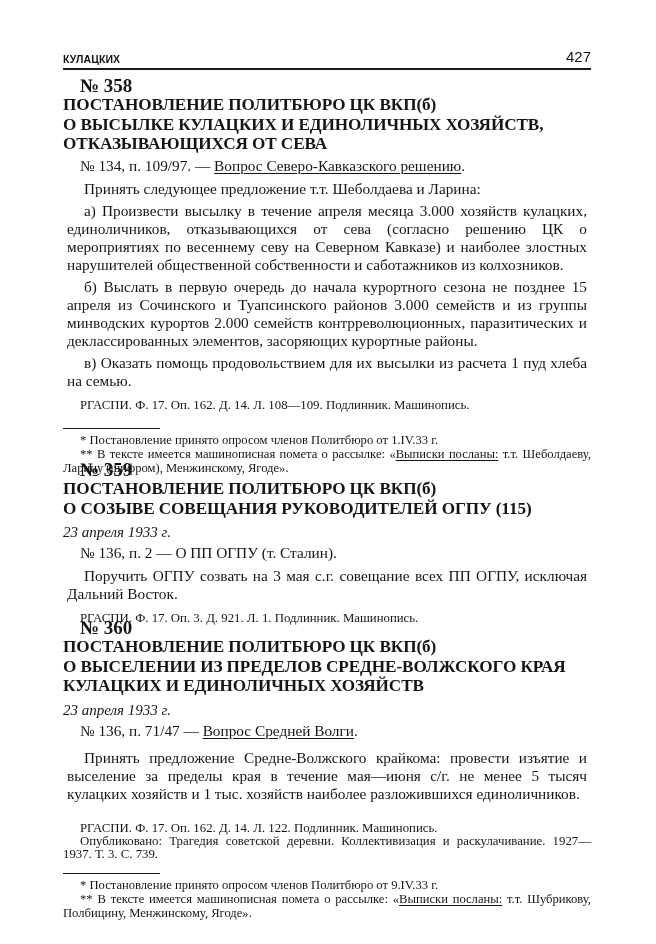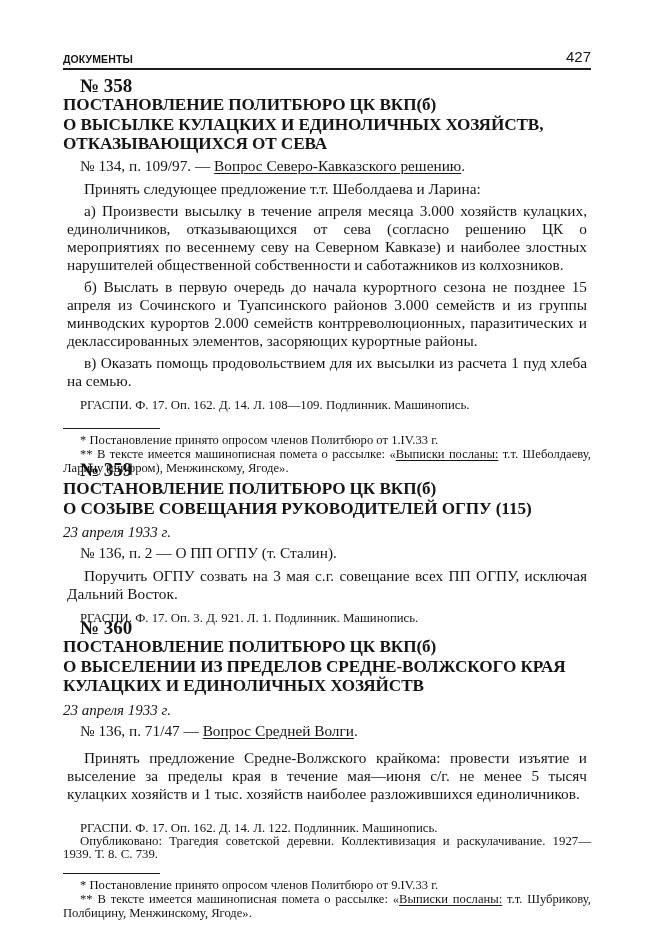--- a/index.html
+++ b/index.html
@@ -30,21 +30,21 @@
   .fn-rule { width: 97px; border-top: 1.5px solid #1a1a1a; margin-top: 16px; }
   .footnotes { margin-top: 4px; }
   .footnotes .fn { font-size: 12.6px; line-height: 14px; text-align: justify; text-indent: 17px; }
 </style>
 </head>
 <body>
 
 <div class="page">
 
   <div class="running-head">
-    <span class="title">ДОКУМЕНТЫ</span>
+    <span class="title">КУЛАЦКИХ</span>
     <span class="pageno">427</span>
   </div>
 
   <div class="doc" style="top:76px;">
     <div class="num">№ 358</div>
     <div class="heading">
       <div>ПОСТАНОВЛЕНИЕ ПОЛИТБЮРО ЦК ВКП(б)</div>
       <div>О ВЫСЫЛКЕ КУЛАЦКИХ И ЕДИНОЛИЧНЫХ ХОЗЯЙСТВ,</div>
       <div>ОТКАЗЫВАЮЩИХСЯ ОТ СЕВА</div>
     </div>
@@ -77,21 +77,21 @@
     <div class="num">№ 360</div>
     <div class="heading">
       <div>ПОСТАНОВЛЕНИЕ ПОЛИТБЮРО ЦК ВКП(б)</div>
       <div>О ВЫСЕЛЕНИИ ИЗ ПРЕДЕЛОВ СРЕДНЕ-ВОЛЖСКОГО КРАЯ</div>
       <div>КУЛАЦКИХ И ЕДИНОЛИЧНЫХ ХОЗЯЙСТВ</div>
     </div>
     <div class="date">23 апреля 1933 г.</div>
     <div class="ref"><span>№ 136, п. 71/47 — </span><span class="u">Вопрос Средней Волги</span><span>.</span></div>
     <p class="first" style="margin-top:9px;">Принять предложение Средне-Волжского крайкома: провести изъятие и выселение за пределы края в течение мая—июня с/г. не менее 5 тысяч кулацких хозяйств и 1 тыс. хозяйств наиболее разложившихся единоличников.</p>
     <div class="archive" style="margin-top:18px;">РГАСПИ. Ф. 17. Оп. 162. Д. 14. Л. 122. Подлинник. Машинопись.</div>
-    <div class="published">Опубликовано: Трагедия советской деревни. Коллективизация и раскулачивание. 1927—1939. Т. 8. С. 739.</div>
+    <div class="published">Опубликовано: Трагедия советской деревни. Коллективизация и раскулачивание. 1927—1937. Т. 3. С. 739.</div>
     <div class="fn-rule" style="margin-top:12px;"></div>
     <div class="footnotes">
       <div class="fn"><span>*</span> <span>Постановление принято опросом членов Политбюро от 9.IV.33 г.</span></div>
       <div class="fn"><span>**</span> <span>В тексте имеется машинописная помета о рассылке: «</span><span class="u">Выписки посланы:</span><span> т.т. Шубрикову, Полбицину, Менжинскому, Ягоде».</span></div>
     </div>
   </div>
 
 </div>
 
 </body></html>

